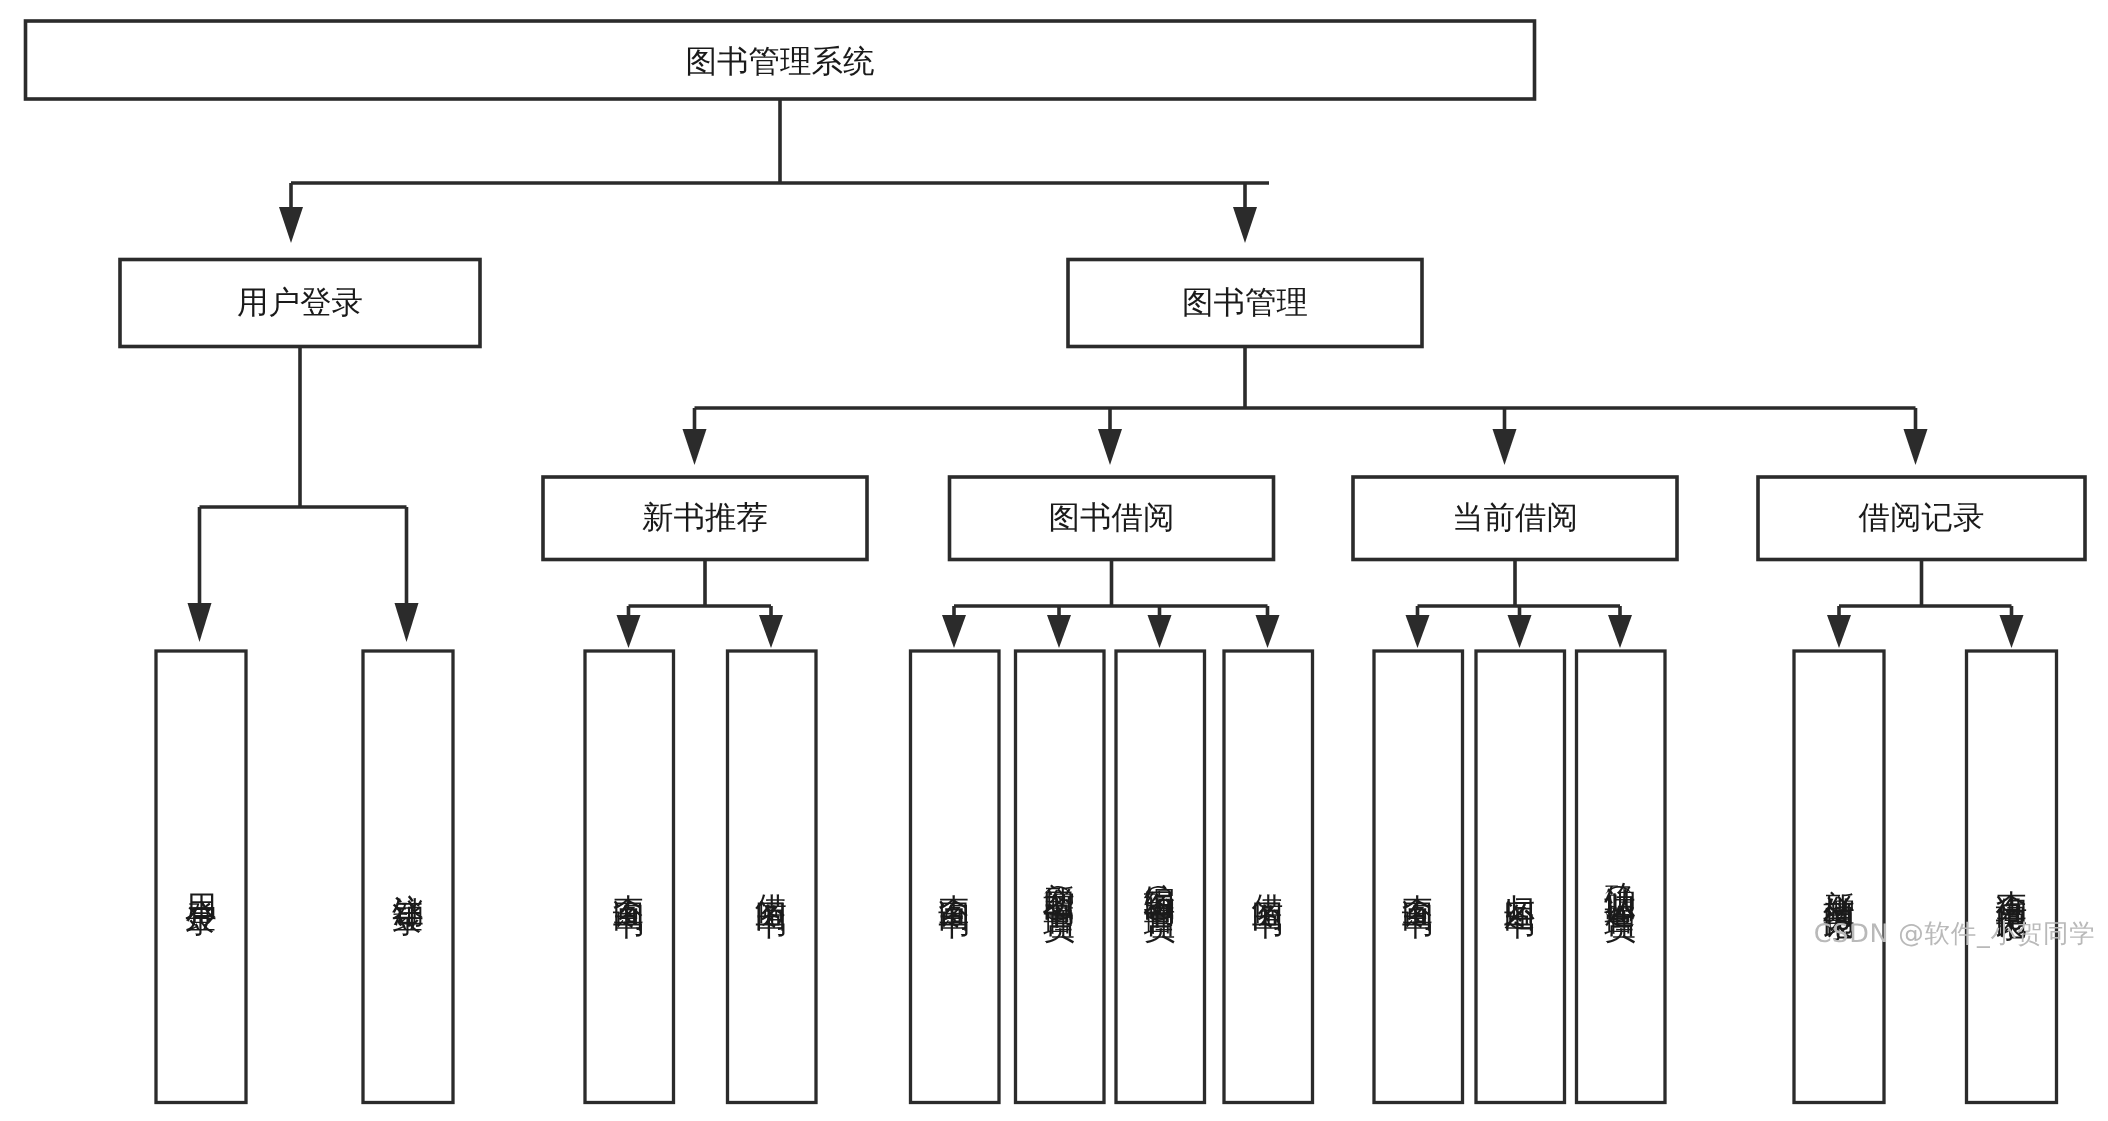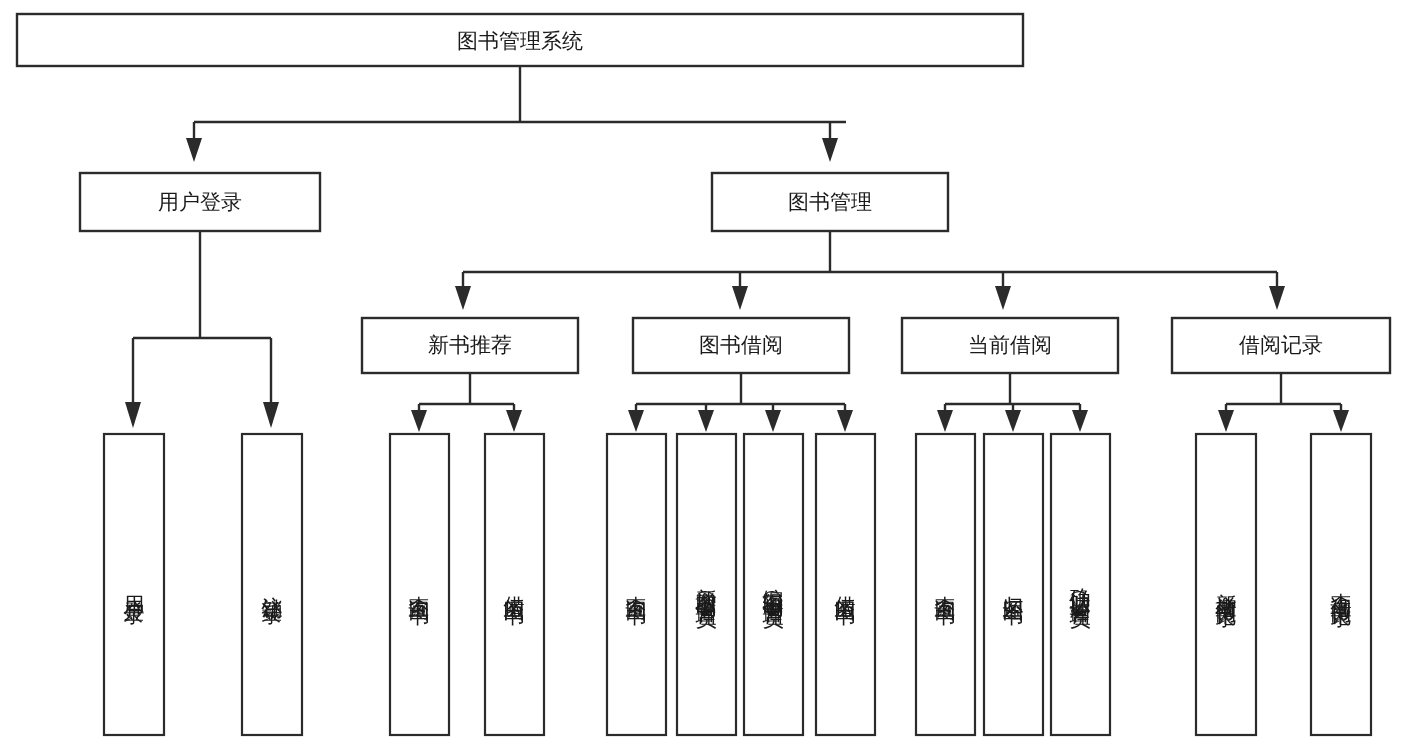--- a/index.html
+++ b/index.html
@@ -251,14 +251,15 @@
       <text class="leaf-label" x="1226" y="585">新增借阅记录</text>
     </g>
 
     <g>
       <rect class="node-box-thin" x="1311" y="434" width="60" height="301"></rect>
       <text class="leaf-label" x="1341" y="585">查询借阅记录</text>
     </g>
 
   </svg>
 
+  <div class="watermark-text">CSDN @软件_小贺同学</div>
 
 </div>
 
 </body></html>

